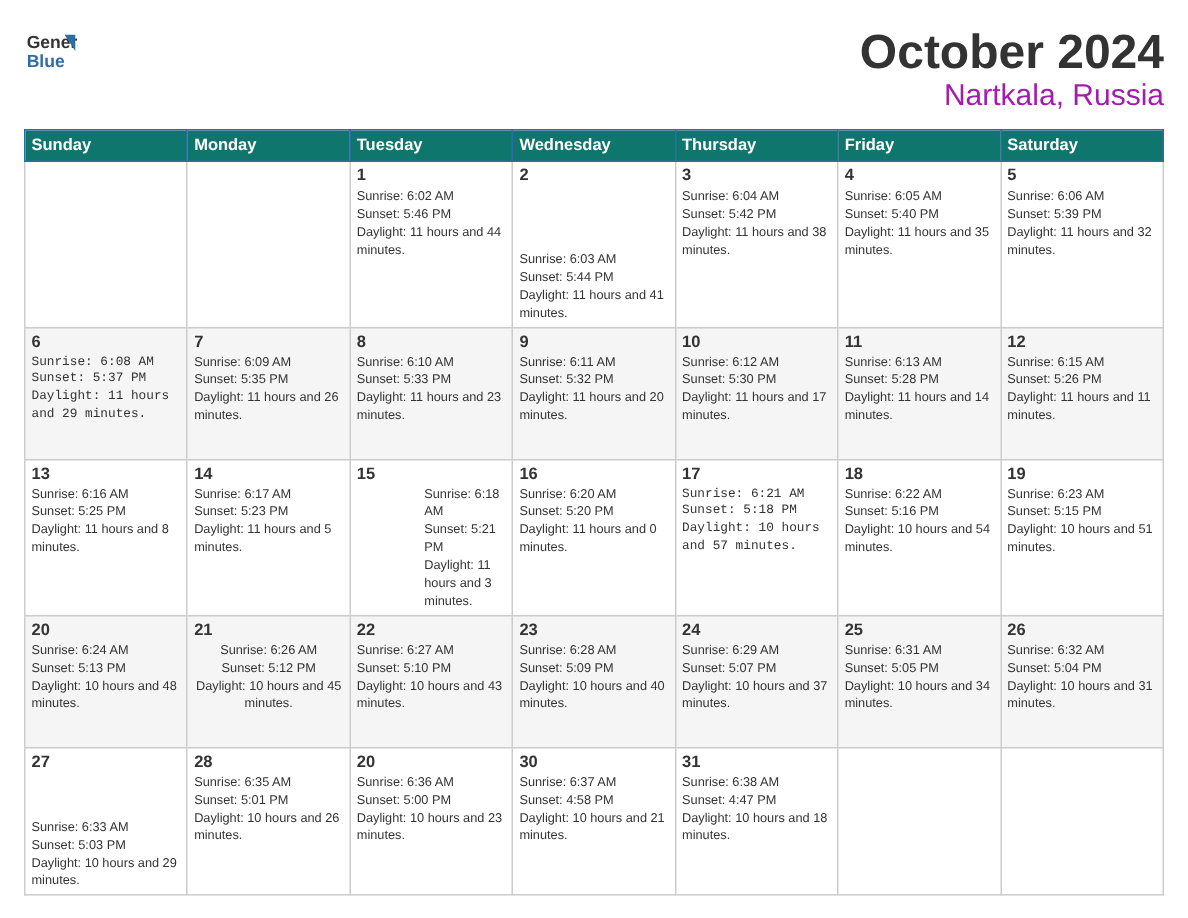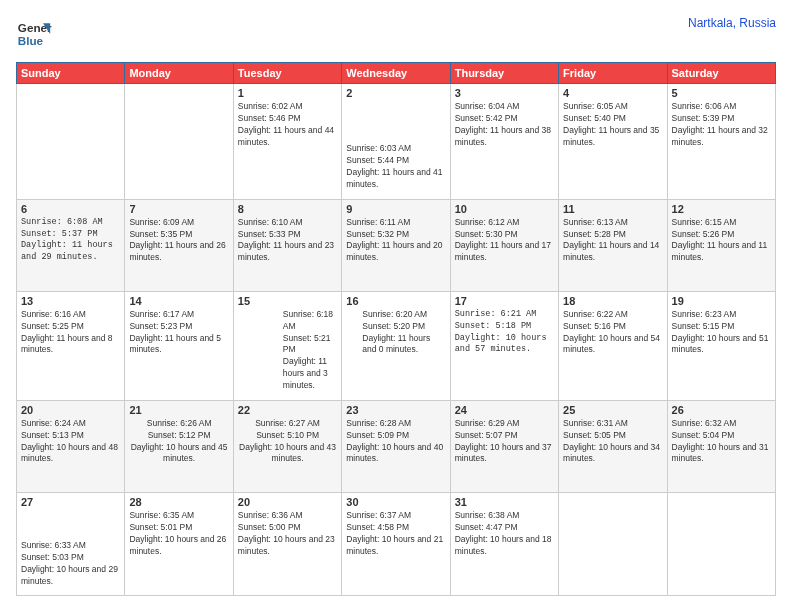--- a/index.html
+++ b/index.html
@@ -34,23 +34,23 @@
     }
     .title-block {
       text-align: right;
     }
     .title-block h1 {
       font-size: 32px;
       font-weight: bold;
       color: #333;
     }
     .title-block h2 {
-      font-size: 12px;
+      font-size: 20px;
       font-weight: normal;
-      color: #1d4ed8;
+      color: #a21caf;
     }
     .calendar {
       flex: 1;
       border: 1px solid #ccc;
       border-collapse: collapse;
       width: 100%;
       table-layout: fixed;
     }
     .calendar th {
       background: #2e6da4;
@@ -72,21 +72,21 @@
     .calendar td.empty {
       background: #f9f9f9;
     }
     .calendar tr:nth-child(even) td {
       background: #f5f5f5;
     }
     .calendar tr:nth-child(odd) td {
       background: #fff;
     }
     .calendar thead tr th {
-      background: #ef4444;
+      background: #0f766e;
     }
     .day-num {
       font-size: 11px;
       font-weight: bold;
       color: #333;
       display: block;
       margin-bottom: 2px;
     }
     .day-info {
       font-size: 8.5px;
@@ -102,20 +102,21 @@
 <div class="page">
   <div class="header">
     <div class="logo">
       <svg class="logo-icon" viewBox="0 0 40 40">
         <text x="2" y="18" font-size="13" font-weight="bold" fill="#333" font-family="Arial">General</text>
         <text x="2" y="32" font-size="13" font-weight="bold" fill="#2e6da4" font-family="Arial">Blue</text>
         <polygon points="30,8 38,8 38,20" fill="#2e6da4"></polygon>
       </svg>
     </div>
     <div class="title-block">
+      <h1>October 2024</h1>
       <h2>Nartkala, Russia</h2>
     </div>
   </div>
 
   <table class="calendar">
     <thead>
       <tr>
       <th>Sunday</th>
           <th>Monday</th>
           <th>Tuesday</th>
@@ -218,21 +219,21 @@
 Daylight: 11 hours and 5 minutes.</div>
           </td>
           <td>
             <span class="day-num">15</span>
             <div class="day-info" style="white-space: pre-line; margin-left: 45px;">Sunrise: 6:18 AM
 Sunset: 5:21 PM
 Daylight: 11 hours and 3 minutes.</div>
           </td>
           <td>
             <span class="day-num">16</span>
-            <div class="day-info" style="white-space: pre-line; margin-left: 16px;">Sunrise: 6:20 AM
+            <div class="day-info" style="white-space: pre-line;">Sunrise: 6:20 AM
 Sunset: 5:20 PM
 Daylight: 11 hours and 0 minutes.</div>
           </td>
           <td>
             <span class="day-num">17</span>
             <div class="day-info" style="white-space: pre-line; font-family: Liberation Mono, monospace;">Sunrise: 6:21 AM
 Sunset: 5:18 PM
 Daylight: 10 hours and 57 minutes.</div>
           </td>
           <td>
@@ -256,21 +257,21 @@
 Daylight: 10 hours and 48 minutes.</div>
           </td>
           <td>
             <span class="day-num">21</span>
             <div class="day-info" style="white-space: pre-line; text-align: center;">Sunrise: 6:26 AM
 Sunset: 5:12 PM
 Daylight: 10 hours and 45 minutes.</div>
           </td>
           <td>
             <span class="day-num">22</span>
-            <div class="day-info" style="white-space: pre-line; text-align: center;">Sunrise: 6:27 AM
+            <div class="day-info" style="white-space: pre-line;">Sunrise: 6:27 AM
 Sunset: 5:10 PM
 Daylight: 10 hours and 43 minutes.</div>
           </td>
           <td>
             <span class="day-num">23</span>
             <div class="day-info" style="white-space: pre-line;">Sunrise: 6:28 AM
 Sunset: 5:09 PM
 Daylight: 10 hours and 40 minutes.</div>
           </td>
           <td>

